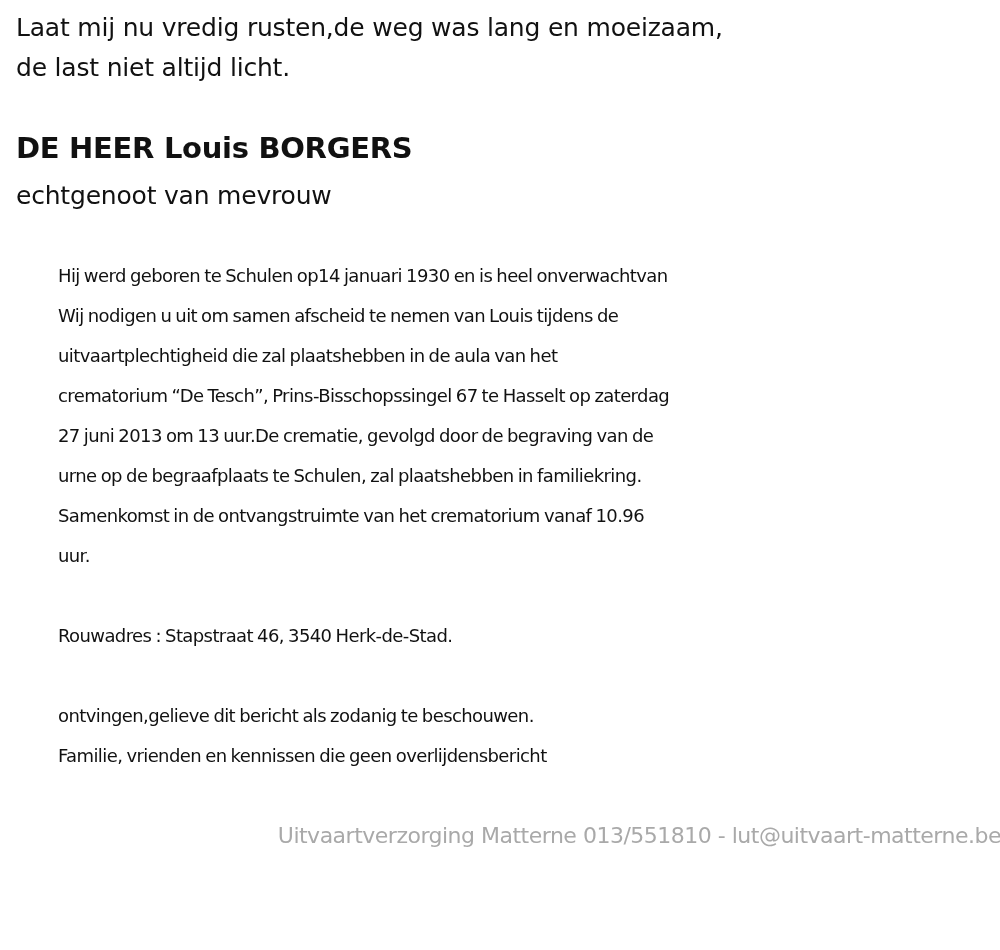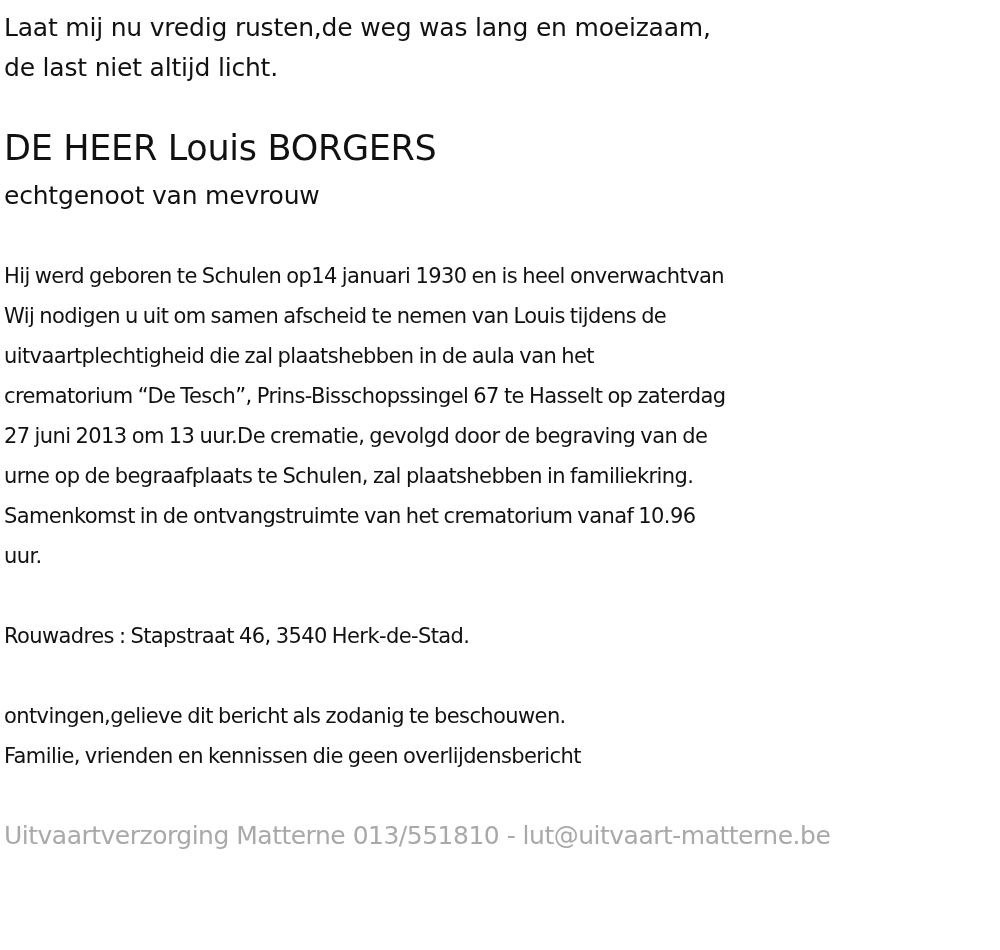--- a/index.html
+++ b/index.html
@@ -8,53 +8,55 @@
       background: #ffffff;
     }
     body {
       width: 1000px;
       height: 950px;
       overflow: hidden;
       font-family: "DejaVu Sans", sans-serif;
       color: #111111;
     }
     .page {
-      padding: 8px 0 0 4px;
+      padding: 8px 0 0 16px;
       width: 985px;
     }
     .line {
       font-size: 25px;
       line-height: 40px;
       white-space: nowrap;
       letter-spacing: -0.2px;
     }
     .body-line {
-      font-size: 21px;
+      font-size: 18px;
       line-height: 40px;
       white-space: nowrap;
       letter-spacing: -0.6px;
       word-spacing: -1px;
+      margin-left: 42px;
     }
     .title {
-      font-size: 35px;
-      font-weight: normal;
+      font-size: 29px;
+      font-weight: bold;
       line-height: 40px;
       margin-top: 40px;
       margin-bottom: 8px;
       letter-spacing: -0.3px;
       white-space: nowrap;
     }
     .gap { height: 40px; }
     .footer {
       color: #a9a9a9;
-      font-size: 25px;
+      font-size: 22px;
       line-height: 40px;
       white-space: nowrap;
       letter-spacing: -0.5px;
       margin-top: 40px;
+      text-align: right;
     }
   </style>
 </head>
 <body>
 
 <div class="page">
 
   <div>
     <div class="line">Laat mij nu vredig rusten,de weg was lang en moeizaam,</div>
     <div class="line">de last niet altijd licht.</div>

